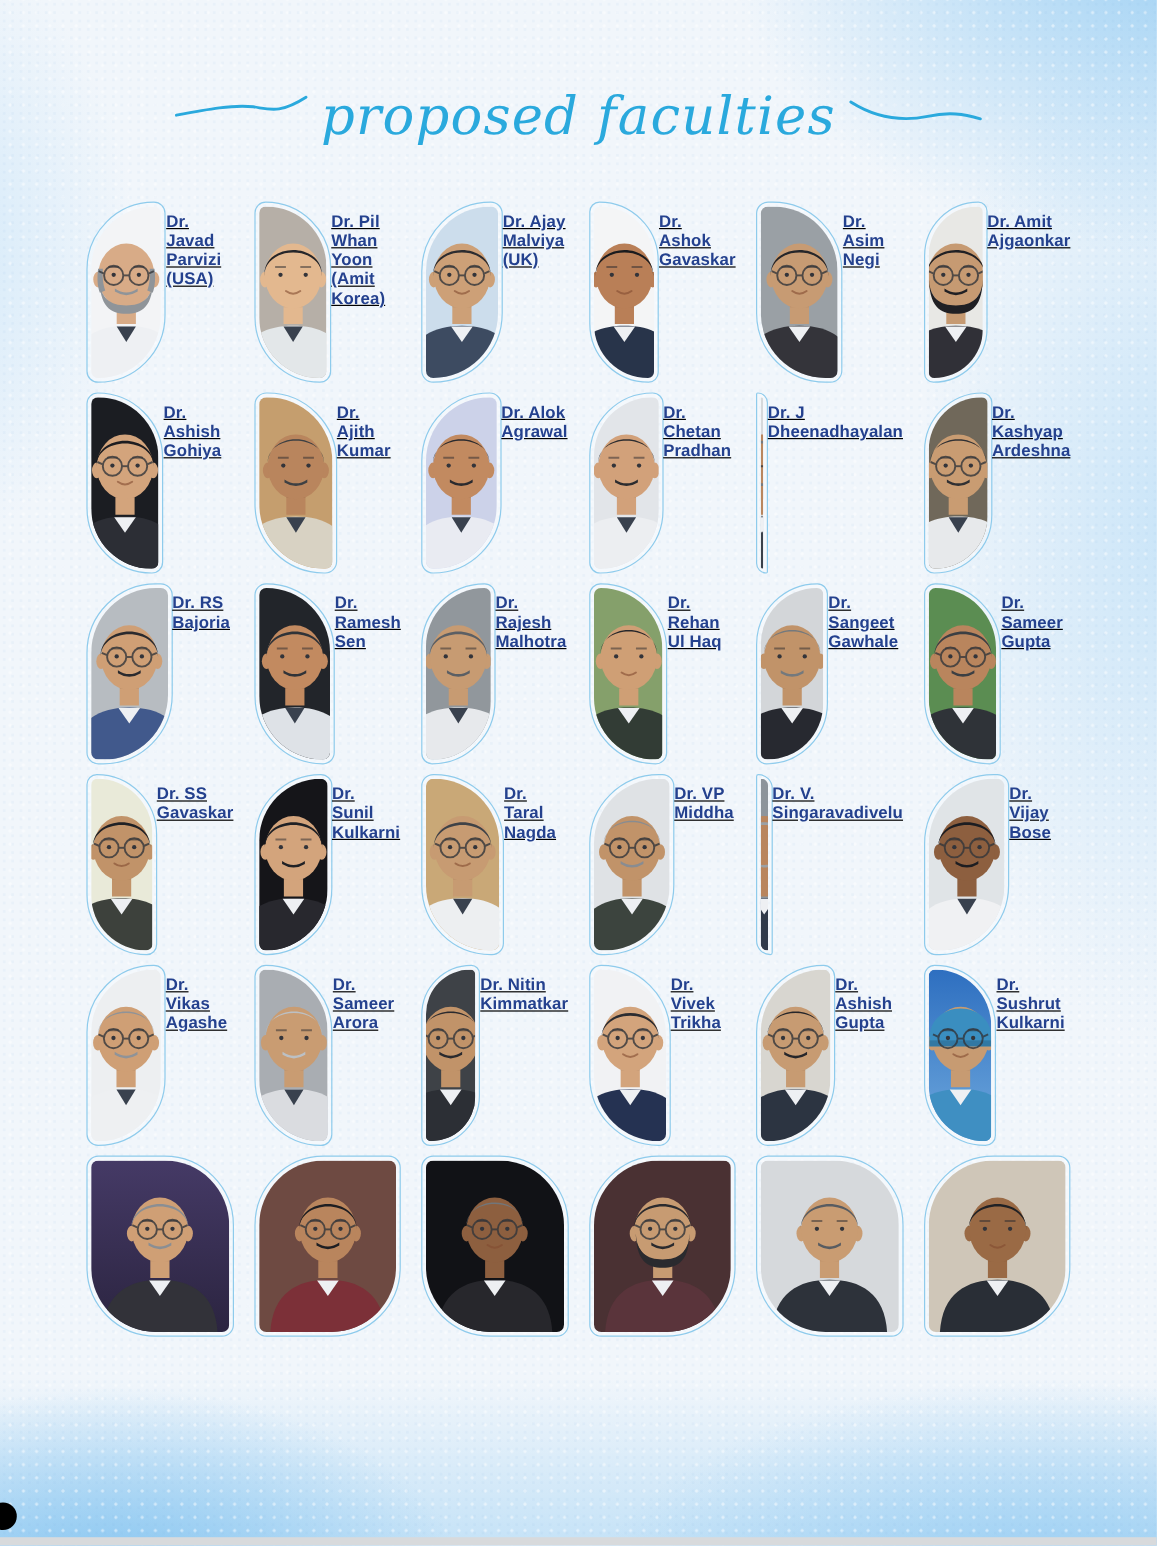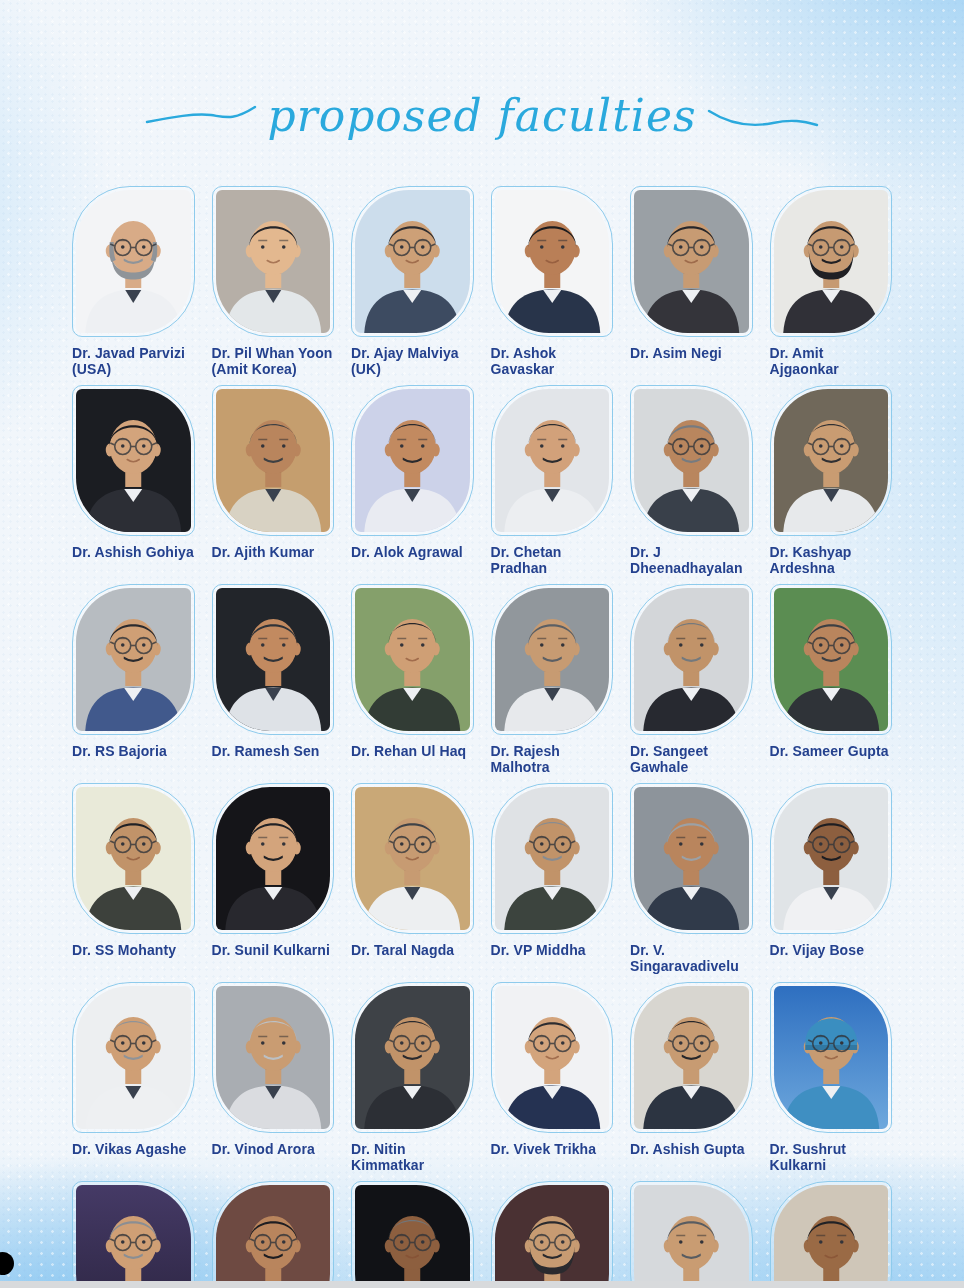--- a/index.html
+++ b/index.html
@@ -18,34 +18,34 @@
   
   body::after{
     content:"";position:absolute;inset:0;pointer-events:none;
     background-image:
       radial-gradient(rgba(120,170,220,.07) 1px, rgba(0,0,0,0) 1.4px),
       radial-gradient(rgba(255,255,255,.5) 1px, rgba(0,0,0,0) 1.6px);
     background-size:7px 7px, 11px 11px;
     background-position:0 0, 3px 5px;
   }
   .header{
-    padding-top:90px;display:flex;justify-content:center;align-items:center;gap:10px;
+    padding-top:72px;display:flex;justify-content:center;gap:10px;
     position:relative;z-index:2;
   }
   .page-title{
     font-family:"DejaVu Serif",serif;font-style:italic;font-weight:400;
     font-size:44px;line-height:52px;letter-spacing:1px;
     color:var(--title-color,#2aa9dd);margin:0;
   }
   .swash{flex:0 0 auto;}
   .grid{
     margin:44px 72px 0;display:grid;grid-template-columns:repeat(6,1fr);
     column-gap:17px;row-gap:8px;position:relative;z-index:2;
   }
-  .card{display:flex;flex-direction:column;}
+  .card{display:flex;flex-direction:row;text-decoration:underline;}
   .frame{
     border:1px solid var(--frame-color,#8ecbec);
     padding:3px;background:rgba(255,255,255,.25);
   }
   .photo{height:143px;overflow:hidden;}
   .photo svg{display:block;width:100%;height:100%;}
   .shape-a .frame{border-radius:58px 10px 58px 10px;}
   .shape-a .photo{border-radius:54px 6px 54px 6px;}
   .shape-b .frame{border-radius:10px 58px 10px 58px;}
   .shape-b .photo{border-radius:6px 54px 6px 54px;}
@@ -493,46 +493,20 @@
             <circle cx="69.5" cy="57" r="1.8" fill="#33343a"></circle>
             <path d="M49.5,68.5 Q59,75 68.5,68.5 L68.5,71 Q59,77 49.5,71 Z" fill="#303338"></path>
           </svg>
         </div>
       </div>
       <div class="label">
         <div class="name">Dr. Ramesh Sen</div>
         <div class="country"></div>
       </div>
     </div>
-    <div class="card shape-b">
-      <div class="frame">
-        <div class="photo">
-          <svg viewBox="0 0 118 143" preserveAspectRatio="xMidYMid slice" xmlns="http://www.w3.org/2000/svg">
-            <rect x="0" y="0" width="118" height="143" fill="#85a06b"></rect>
-            <path d="M51,74 h16 v24 h-16 Z" fill="#cf9f75"></path>
-            <path d="M51,78 h16 v6 h-16 Z" fill="rgba(0,0,0,.08)"></path>
-            <path d="M11,143 C13,111 33,99.5 59,99.5 C85,99.5 105,111 107,143 Z" fill="#323c35"></path>
-            <path d="M50,100 L59,113 L68,100 Z" fill="#eef0f3"></path>
-            <ellipse cx="35.5" cy="61" rx="4" ry="6.5" fill="#cf9f75"></ellipse>
-            <ellipse cx="82.5" cy="61" rx="4" ry="6.5" fill="#cf9f75"></ellipse>
-            <ellipse cx="59" cy="58" rx="23.5" ry="27" fill="#cf9f75"></ellipse>
-            <path d="M35.5,55 C35,30 83,30 82.5,55 C82,44 73,35 59,35 C45,35 36,44 35.5,55 Z" fill="#26262a"></path>
-            <path d="M44,50.5 h9" stroke="rgba(40,40,45,.5)" stroke-width="1.7"></path>
-            <path d="M65,50.5 h9" stroke="rgba(40,40,45,.5)" stroke-width="1.7"></path>
-            <circle cx="48.5" cy="57" r="1.8" fill="#33343a"></circle>
-            <circle cx="69.5" cy="57" r="1.8" fill="#33343a"></circle>
-            <path d="M53,70.5 Q59,75 65,70.5" stroke="rgba(130,75,48,.6)" stroke-width="1.6" fill="none" stroke-linecap="round"></path>
-          </svg>
-        </div>
-      </div>
-      <div class="label">
-        <div class="name">Dr. Rehan Ul Haq</div>
-        <div class="country"></div>
-      </div>
-    </div>
     <div class="card shape-a">
       <div class="frame">
         <div class="photo">
           <svg viewBox="0 0 118 143" preserveAspectRatio="xMidYMid slice" xmlns="http://www.w3.org/2000/svg">
             <rect x="0" y="0" width="118" height="143" fill="#91979c"></rect>
             <path d="M51,74 h16 v24 h-16 Z" fill="#c79b72"></path>
             <path d="M51,78 h16 v6 h-16 Z" fill="rgba(0,0,0,.08)"></path>
             <path d="M11,143 C13,111 33,99.5 59,99.5 C85,99.5 105,111 107,143 Z" fill="#e7e9ec"></path>
             <path d="M51,100 L59,113 L67,100 Z" fill="#39414e"></path>
             <ellipse cx="35.5" cy="61" rx="4" ry="6.5" fill="#c79b72"></ellipse>
@@ -545,20 +519,46 @@
             <circle cx="69.5" cy="57" r="1.8" fill="#33343a"></circle>
             <path d="M49.5,68.5 Q59,75 68.5,68.5 L68.5,71 Q59,77 49.5,71 Z" fill="#5b5f64"></path>
           </svg>
         </div>
       </div>
       <div class="label">
         <div class="name">Dr. Rajesh Malhotra</div>
         <div class="country"></div>
       </div>
     </div>
+    <div class="card shape-b">
+      <div class="frame">
+        <div class="photo">
+          <svg viewBox="0 0 118 143" preserveAspectRatio="xMidYMid slice" xmlns="http://www.w3.org/2000/svg">
+            <rect x="0" y="0" width="118" height="143" fill="#85a06b"></rect>
+            <path d="M51,74 h16 v24 h-16 Z" fill="#cf9f75"></path>
+            <path d="M51,78 h16 v6 h-16 Z" fill="rgba(0,0,0,.08)"></path>
+            <path d="M11,143 C13,111 33,99.5 59,99.5 C85,99.5 105,111 107,143 Z" fill="#323c35"></path>
+            <path d="M50,100 L59,113 L68,100 Z" fill="#eef0f3"></path>
+            <ellipse cx="35.5" cy="61" rx="4" ry="6.5" fill="#cf9f75"></ellipse>
+            <ellipse cx="82.5" cy="61" rx="4" ry="6.5" fill="#cf9f75"></ellipse>
+            <ellipse cx="59" cy="58" rx="23.5" ry="27" fill="#cf9f75"></ellipse>
+            <path d="M35.5,55 C35,30 83,30 82.5,55 C82,44 73,35 59,35 C45,35 36,44 35.5,55 Z" fill="#26262a"></path>
+            <path d="M44,50.5 h9" stroke="rgba(40,40,45,.5)" stroke-width="1.7"></path>
+            <path d="M65,50.5 h9" stroke="rgba(40,40,45,.5)" stroke-width="1.7"></path>
+            <circle cx="48.5" cy="57" r="1.8" fill="#33343a"></circle>
+            <circle cx="69.5" cy="57" r="1.8" fill="#33343a"></circle>
+            <path d="M53,70.5 Q59,75 65,70.5" stroke="rgba(130,75,48,.6)" stroke-width="1.6" fill="none" stroke-linecap="round"></path>
+          </svg>
+        </div>
+      </div>
+      <div class="label">
+        <div class="name">Dr. Rehan Ul Haq</div>
+        <div class="country"></div>
+      </div>
+    </div>
     <div class="card shape-a">
       <div class="frame">
         <div class="photo">
           <svg viewBox="0 0 118 143" preserveAspectRatio="xMidYMid slice" xmlns="http://www.w3.org/2000/svg">
             <rect x="0" y="0" width="118" height="143" fill="#d3d6d9"></rect>
             <path d="M51,74 h16 v24 h-16 Z" fill="#c19369"></path>
             <path d="M51,78 h16 v6 h-16 Z" fill="rgba(0,0,0,.08)"></path>
             <path d="M11,143 C13,111 33,99.5 59,99.5 C85,99.5 105,111 107,143 Z" fill="#272930"></path>
             <path d="M50,100 L59,113 L68,100 Z" fill="#eef0f3"></path>
             <ellipse cx="35.5" cy="61" rx="4" ry="6.5" fill="#c19369"></ellipse>
@@ -633,21 +633,21 @@
               <circle cx="48.5" cy="57.5" r="8"></circle>
               <circle cx="69.5" cy="57.5" r="8"></circle>
               <path d="M56.5,57.5 h5"></path>
               <path d="M40.5,56 L36,54"></path>
               <path d="M77.5,56 L82,54"></path>
             </g>
           </svg>
         </div>
       </div>
       <div class="label">
-        <div class="name">Dr. SS Mohanty</div>
+        <div class="name">Dr. SS Gavaskar</div>
         <div class="country"></div>
       </div>
     </div>
     <div class="card shape-a">
       <div class="frame">
         <div class="photo">
           <svg viewBox="0 0 118 143" preserveAspectRatio="xMidYMid slice" xmlns="http://www.w3.org/2000/svg">
             <rect x="0" y="0" width="118" height="143" fill="#151519"></rect>
             <path d="M51,74 h16 v24 h-16 Z" fill="#d3a47c"></path>
             <path d="M51,78 h16 v6 h-16 Z" fill="rgba(0,0,0,.08)"></path>
@@ -843,21 +843,21 @@
             <path d="M35.5,55 C35,30 83,30 82.5,55 C82,44 73,35 59,35 C45,35 36,44 35.5,55 Z" fill="#bcc0c4"></path>
             <path d="M44,50.5 h9" stroke="rgba(40,40,45,.5)" stroke-width="1.7"></path>
             <path d="M65,50.5 h9" stroke="rgba(40,40,45,.5)" stroke-width="1.7"></path>
             <circle cx="48.5" cy="57" r="1.8" fill="#33343a"></circle>
             <circle cx="69.5" cy="57" r="1.8" fill="#33343a"></circle>
             <path d="M49.5,68.5 Q59,75 68.5,68.5 L68.5,71 Q59,77 49.5,71 Z" fill="#bcc0c4"></path>
           </svg>
         </div>
       </div>
       <div class="label">
-        <div class="name">Dr. Vinod Arora</div>
+        <div class="name">Dr. Sameer Arora</div>
         <div class="country"></div>
       </div>
     </div>
     <div class="card shape-a">
       <div class="frame">
         <div class="photo">
           <svg viewBox="0 0 118 143" preserveAspectRatio="xMidYMid slice" xmlns="http://www.w3.org/2000/svg">
             <rect x="0" y="0" width="118" height="143" fill="#3e4247"></rect>
             <path d="M51,74 h16 v24 h-16 Z" fill="#c19369"></path>
             <path d="M51,78 h16 v6 h-16 Z" fill="rgba(0,0,0,.08)"></path>

